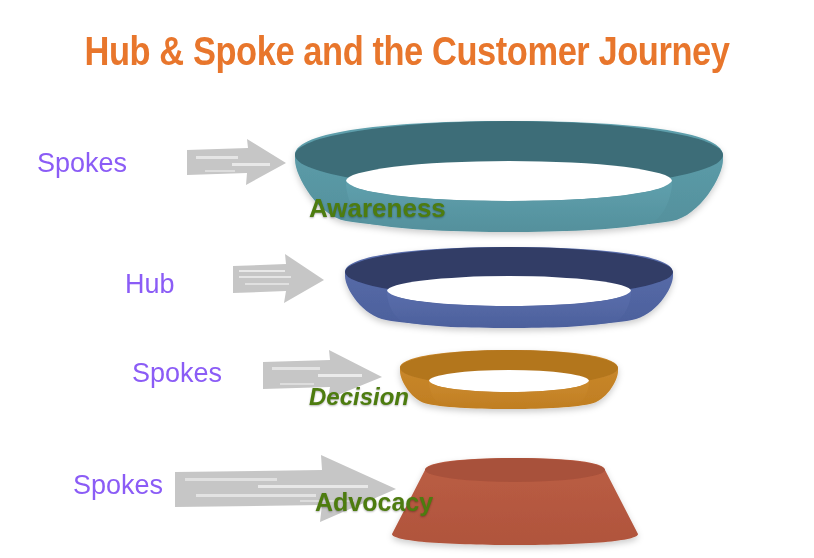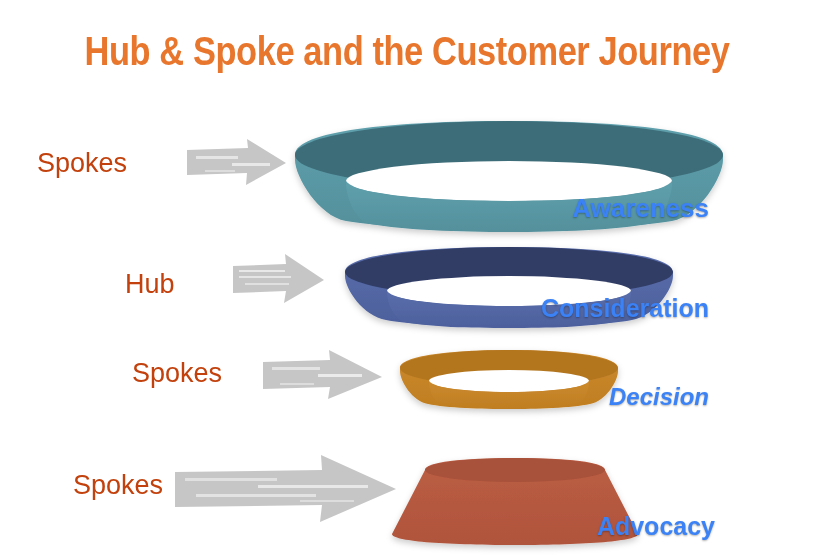--- a/index.html
+++ b/index.html
@@ -27,29 +27,29 @@
     letter-spacing: -0.5px;
     color: #E8762C;
     transform: scaleX(0.84);
     transform-origin: center top;
     white-space: nowrap;
   }
   .stage-label {
     position: absolute;
     font-family: "Liberation Sans", sans-serif;
     font-size: 27px;
-    color: #c2410c;
+    color: #8b5cf6;
     white-space: nowrap;
   }
   .funnel-text {
     position: absolute;
     font-family: "Liberation Sans", sans-serif;
     font-weight: bold;
-    color: #3b82f6;
-    text-align: right;
+    color: #4d7c0f;
+    text-align: left;
     white-space: nowrap;
     text-shadow: 0 1px 2px rgba(0,0,0,0.30);
   }
   .svg-layer {
     position: absolute;
     left: 0;
     top: 0;
     width: 814px;
     height: 558px;
     pointer-events: none;
@@ -203,19 +203,18 @@
   <div class="stage-label" style="left:37px; top:148px;">Spokes</div>
 
   <div class="stage-label" style="left:125px; top:269px;">Hub</div>
 
   <div class="stage-label" style="left:132px; top:358px;">Spokes</div>
 
   <div class="stage-label" style="left:73px; top:470px;">Spokes</div>
 
   <div class="funnel-text" style="left:309px; top:193px; width:400px; font-size:26px;">Awareness</div>
 
-  <div class="funnel-text" style="left:309px; top:294px; width:400px; font-size:25px;">Consideration</div>
 
   <div class="funnel-text" style="left:309px; top:383px; width:400px; font-size:24px;font-style:italic;">Decision</div>
 
-  <div class="funnel-text" style="left:315px; top:512px; width:400px; font-size:25px;">Advocacy</div>
+  <div class="funnel-text" style="left:315px; top:488px; width:400px; font-size:25px;">Advocacy</div>
 
 </div>
 
 </body></html>

